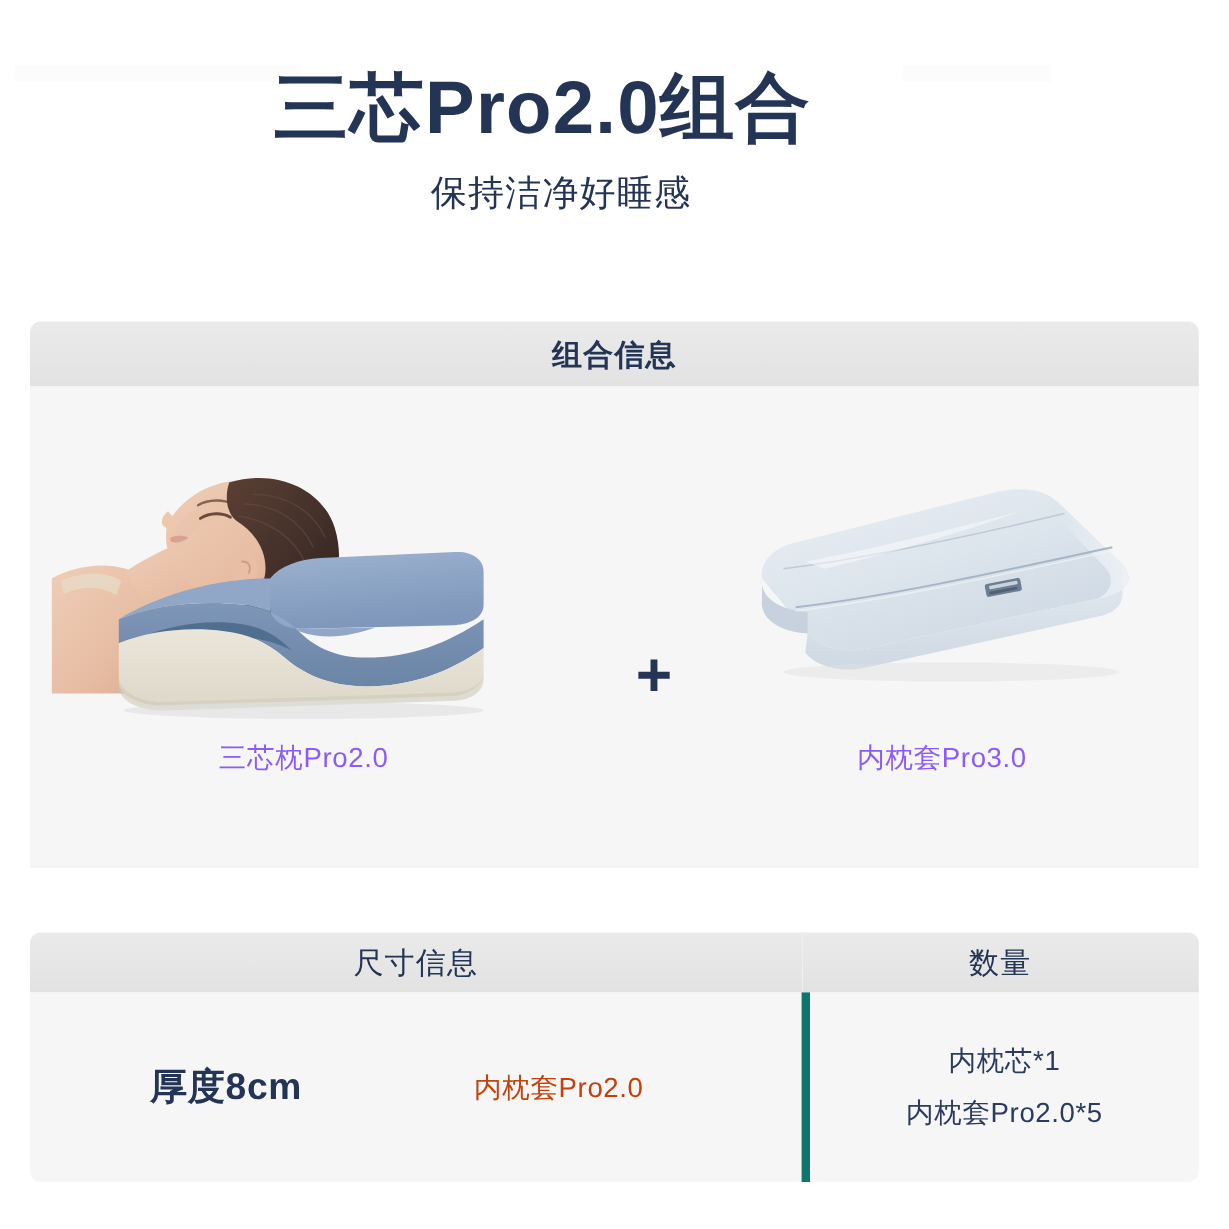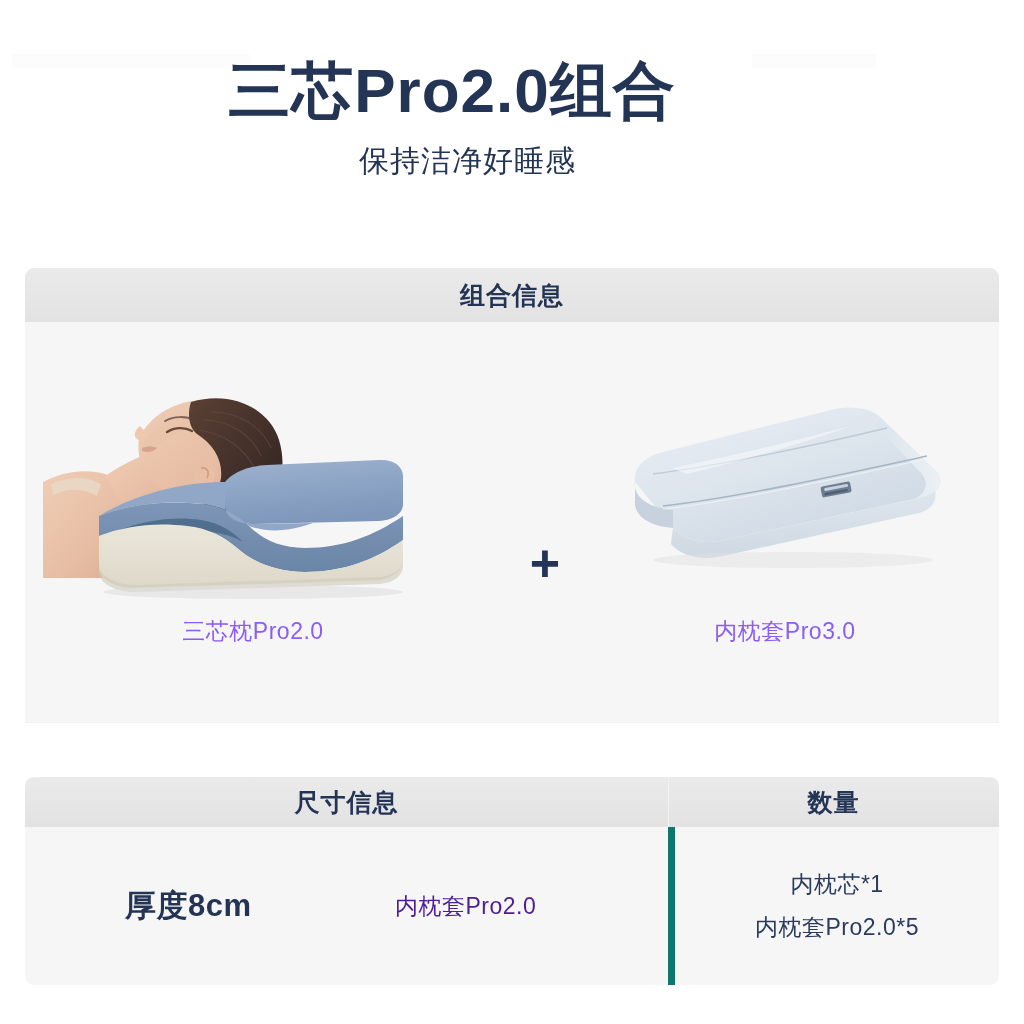--- a/index.html
+++ b/index.html
@@ -128,21 +128,21 @@
     display: flex;
     border-radius: 9px 9px 0 0;
     overflow: hidden;
     background: linear-gradient(180deg, #eaeaea 0%, #e6e6e6 55%, #e2e2e2 100%);
   }
   .specs-head .col-size { flex: 0 0 643px; display:flex; align-items:center; justify-content:center; }
   .specs-head .col-qty  { flex: 1;        display:flex; align-items:center; justify-content:center;
                           box-shadow: inset 1px 0 0 #f2f2f2; }
   .specs-head-text {
     font-size: 25px;
-    font-weight: bold;
+    font-weight: normal;
     color: #233455;
     letter-spacing: 1px;
   }
   .specs-body {
     display: flex;
     background: #f6f6f6;
     height: 158px;
     border-radius: 0 0 9px 9px;
   }
   .specs-body .col-size {
@@ -166,21 +166,21 @@
     font-size: 31px;
     font-weight: bold;
     color: #233455;
     letter-spacing: .5px;
   }
   .size-cover {
     position: absolute;
     left: 370px;
     font-size: 23px;
     font-weight: normal;
-    color: #4c1d95;
+    color: #c2410c;
     letter-spacing: .5px;
   }
   .qty-line {
     font-size: 23px;
     color: #2b3b5e;
     letter-spacing: .5px;
   }
 
   
   .ghost-bar {

